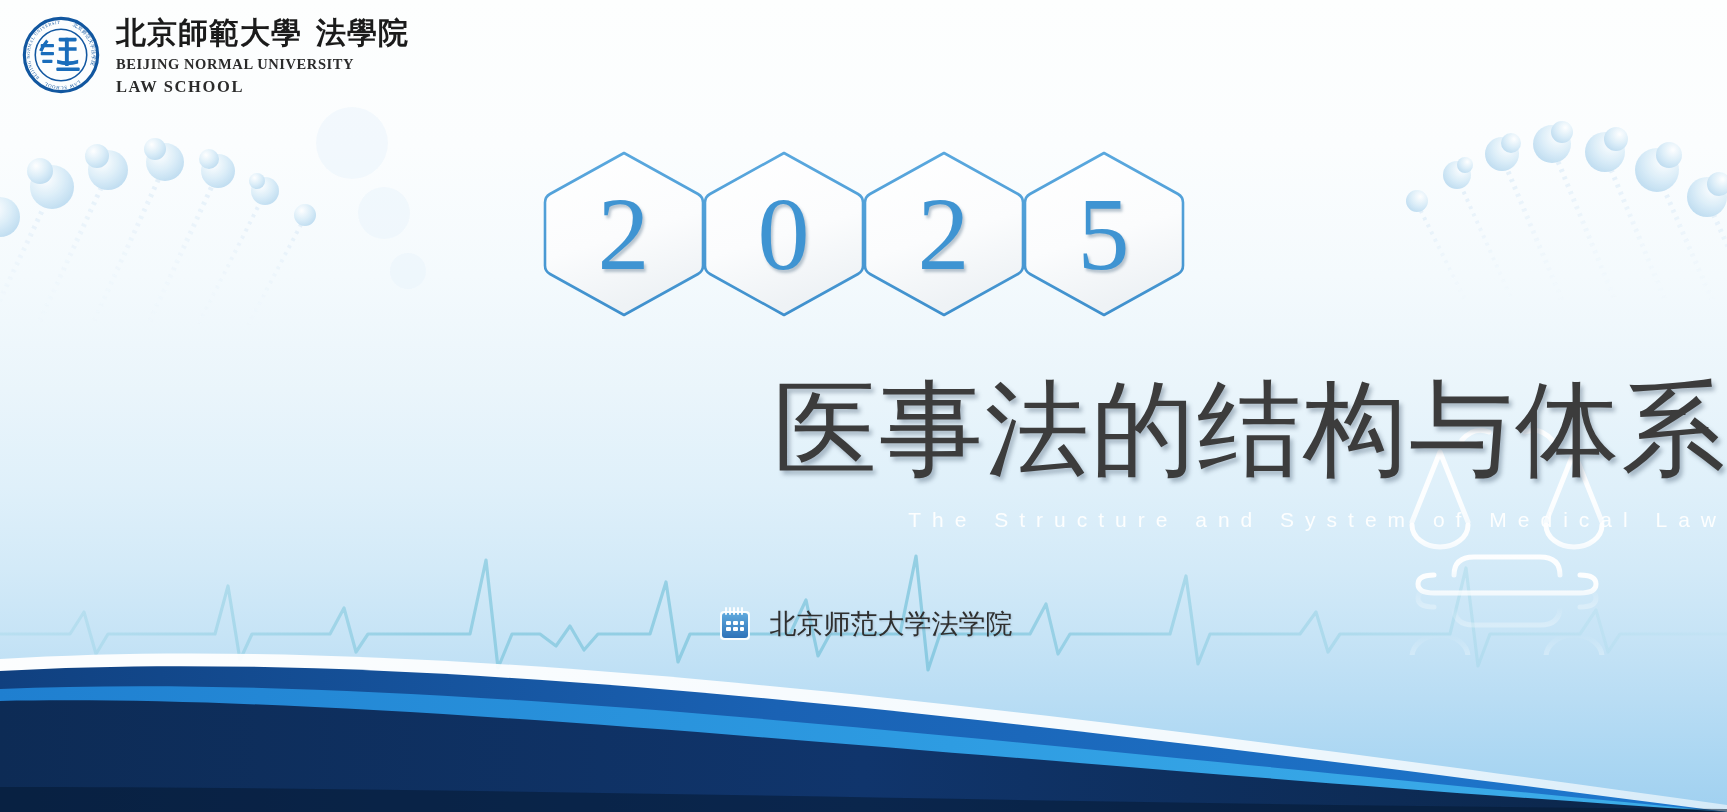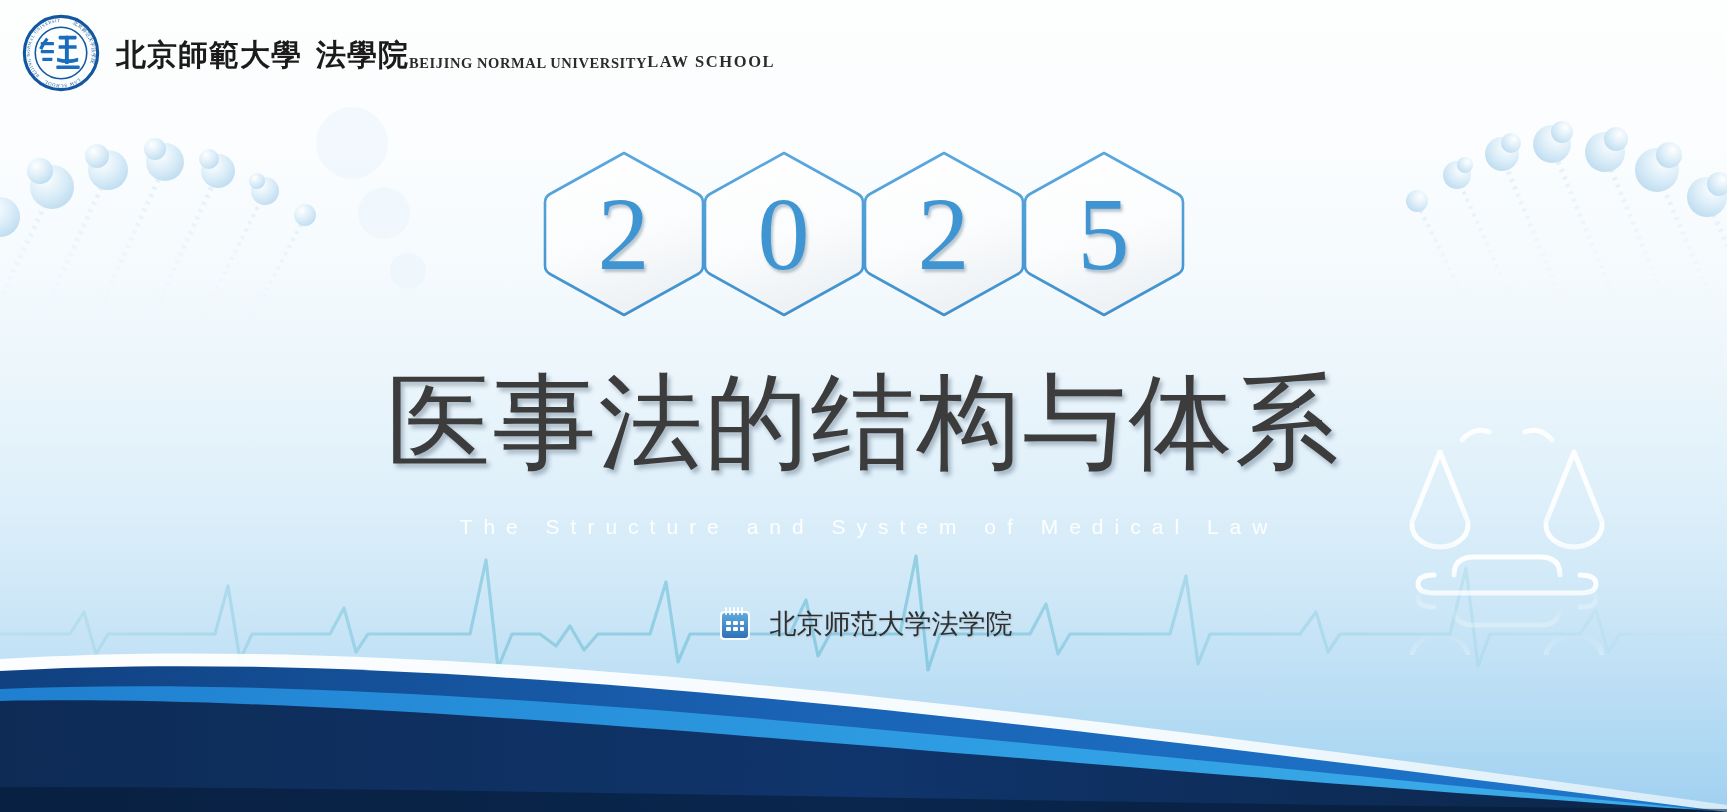--- a/index.html
+++ b/index.html
@@ -30,21 +30,21 @@
   .dna-right{right:-30px;top:85px;width:420px;height:215px;transform:scaleX(-1);}
   
   .ecg{position:absolute;left:0;bottom:120px;width:1727px;height:150px;pointer-events:none;}
   
   .scales{position:absolute;right:95px;top:405px;width:250px;height:250px;pointer-events:none;}
   
   .waves{position:absolute;left:0;bottom:0;width:1727px;height:175px;pointer-events:none;}
   
   .brand{position:absolute;left:22px;top:14px;display:flex;align-items:center;gap:16px;}
   .brand-seal{width:78px;height:78px;flex:0 0 78px;}
-  .brand-text{display:flex;flex-direction:row;line-height:1;padding-top:4px;align-items:flex-end;}
+  .brand-text{display:flex;flex-direction:column;line-height:1;padding-top:4px;}
   .brand-cn{
     font-family:"Liberation Serif","DejaVu Serif",serif;
     font-size:30px;font-weight:700;color:#1b1b1b;letter-spacing:1px;
     white-space:nowrap;
   }
   .brand-cn .sep{display:inline-block;width:14px;}
   .brand-en1{
     font-family:"Liberation Serif","DejaVu Serif",serif;
     font-size:14.5px;font-weight:700;color:#2b2b2b;letter-spacing:.6px;
     margin-top:9px;white-space:nowrap;
@@ -65,34 +65,33 @@
   }
   .hex svg{position:absolute;inset:0;width:100%;height:100%;}
   .hex span{
     position:relative;z-index:2;
     font-family:"Liberation Serif","DejaVu Serif",serif;
     font-size:104px;line-height:1;color:#3f94d2;
     text-shadow:2px 3px 3px rgba(80,110,135,.40);
   }
   
   .title{
-    position:absolute;left:0;right:0;top:372px;text-align:center;
-    font-family:Liberation Mono, monospace;
+    position:absolute;left:0;right:0;top:372px;text-align:right;
+    font-family:Liberation Serif, serif;
     font-size:104px;line-height:1.12;font-weight:400;color:#3c3c3c;
     letter-spacing:2px;
     text-shadow:3px 4px 4px rgba(90,110,130,.45);
     white-space:nowrap;
   }
   .subtitle{
-    position:absolute;left:0;right:0;top:508px;text-align:center;
+    position:absolute;left:0;right:0;top:508px;text-align:right;
     font-family:"Liberation Sans","DejaVu Sans",sans-serif;
     font-size:21px;font-weight:400;color:#ffffff;
     letter-spacing:11px;text-indent:11px;white-space:nowrap;
     opacity:.95;
-    margin-top:7px;
   }
   
   .meta{
     position:absolute;left:0;right:0;top:604px;
     display:flex;justify-content:center;align-items:center;gap:130px;
   }
   .meta-item{display:flex;align-items:center;gap:15px;}
   .meta-item .ico{width:40px;height:40px;flex:0 0 40px;display:block;}
   .meta-item .txt{
     font-family:"DejaVu Sans","Liberation Sans",sans-serif;

